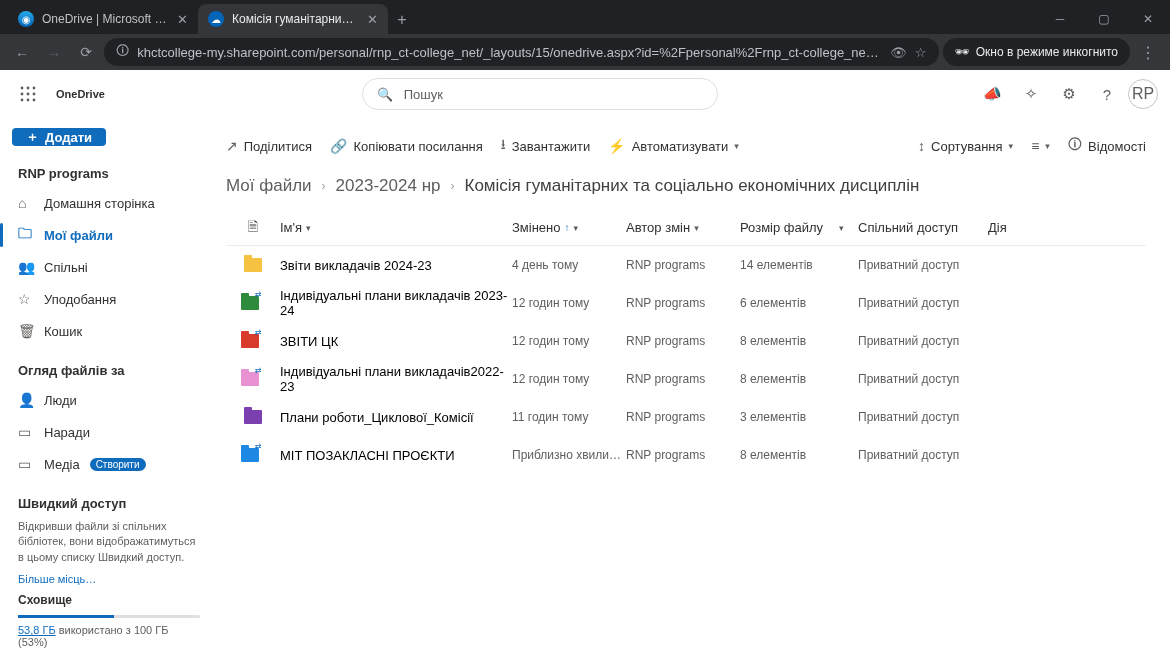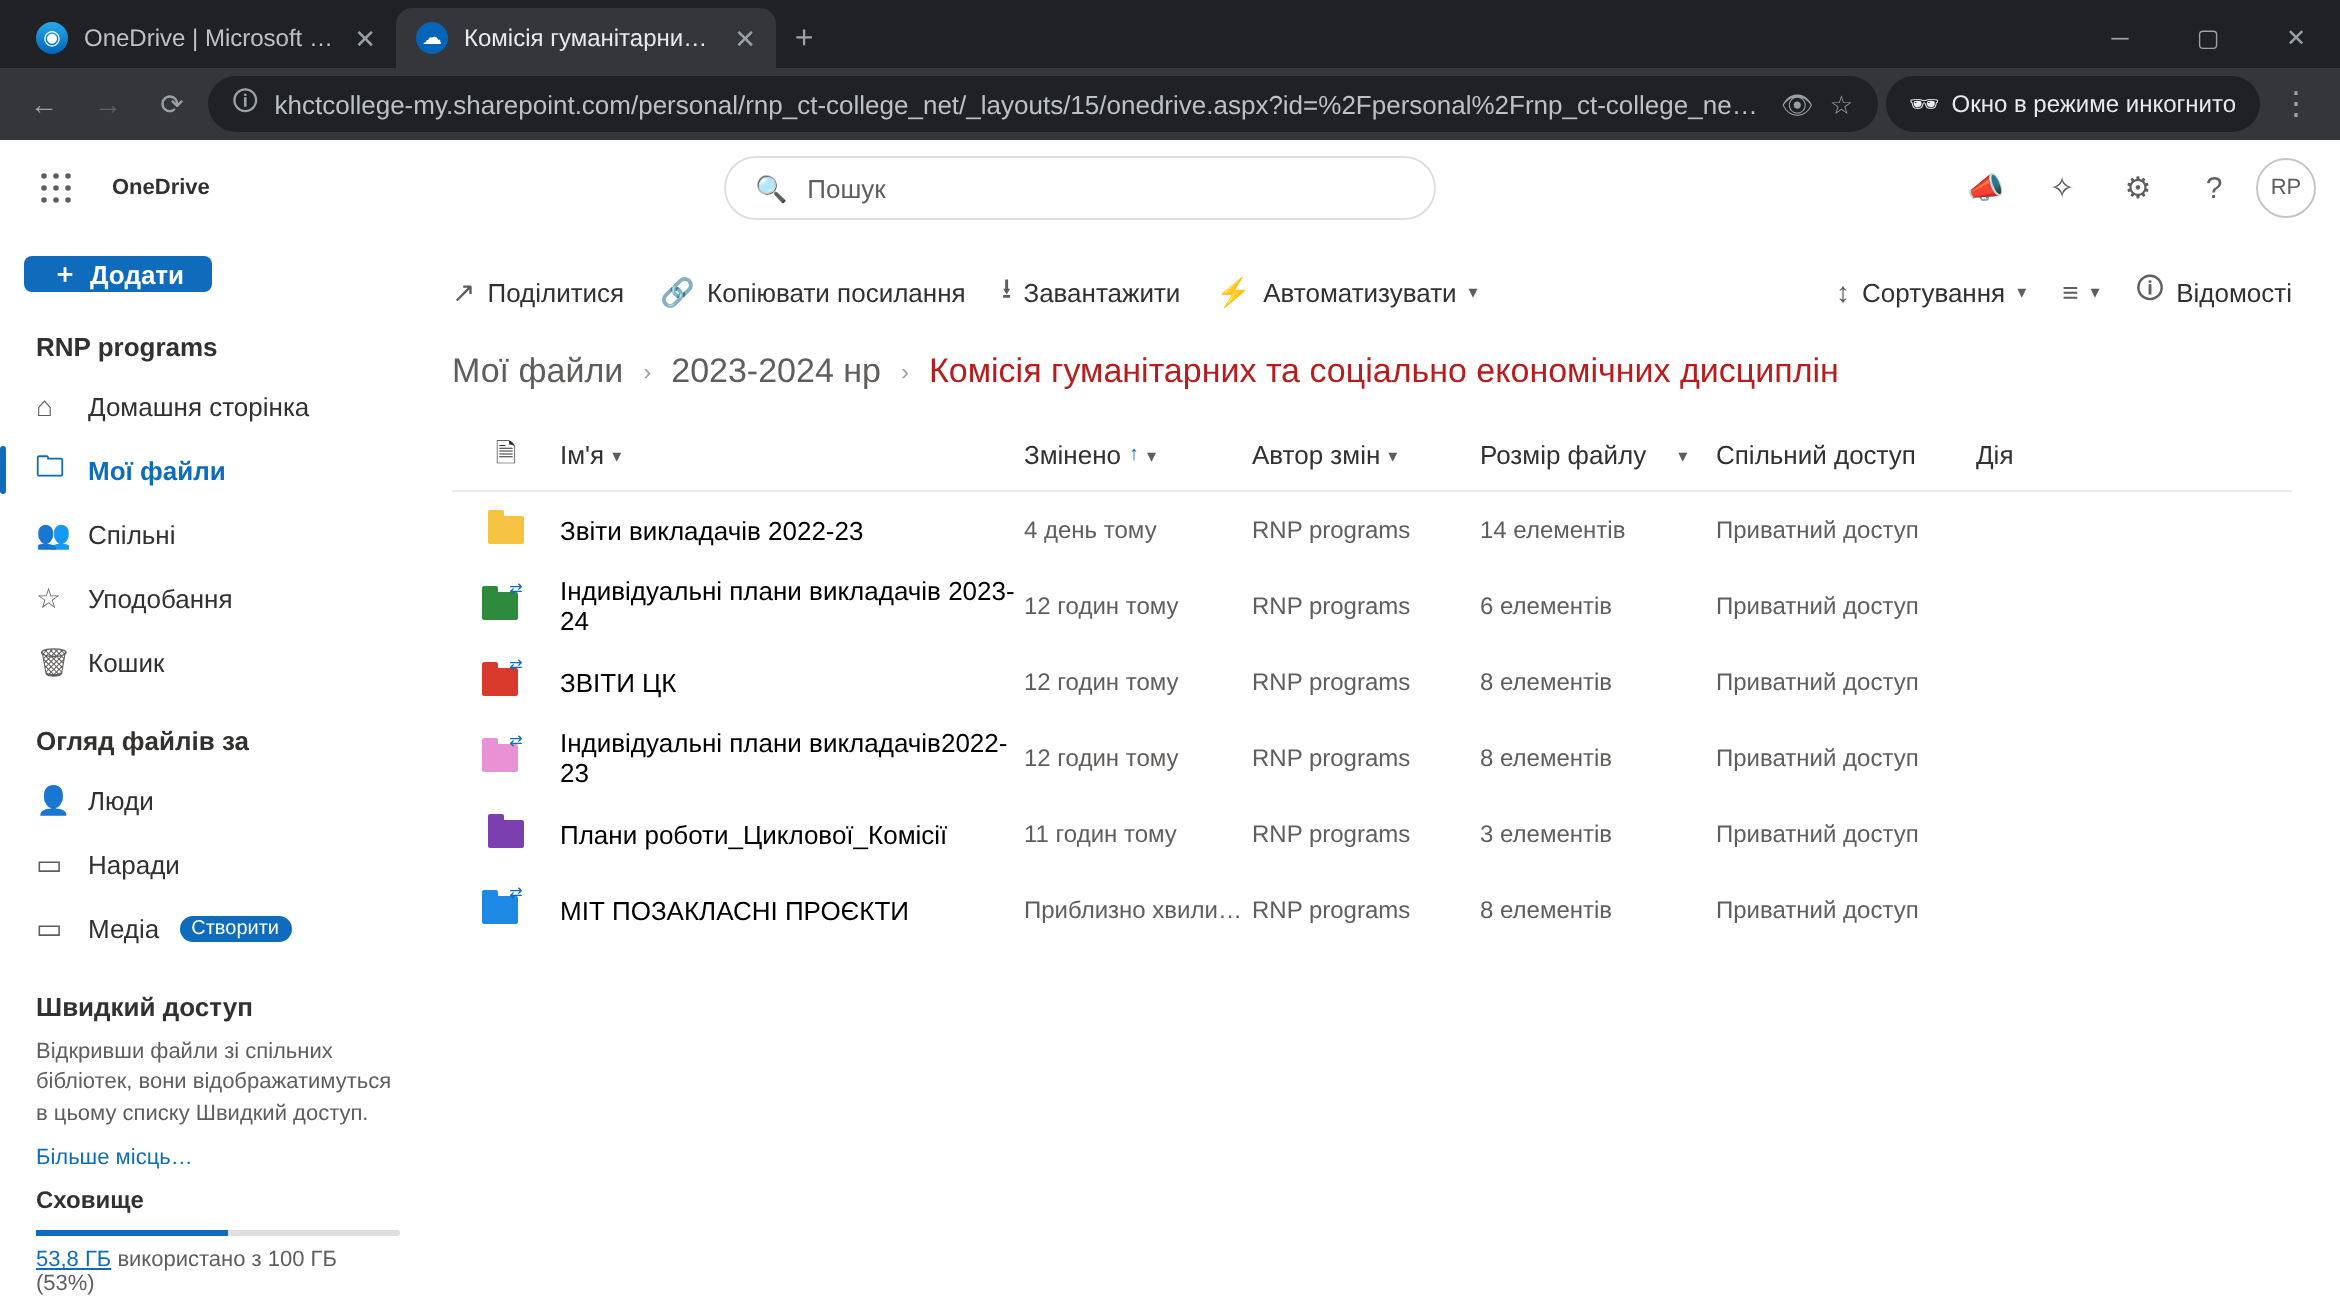--- a/index.html
+++ b/index.html
@@ -28,21 +28,21 @@
   .menudots { width:28px; height:28px; display:flex; align-items:center; justify-content:center; color:#9aa0a6; font-size:16px; }
 
   
   .suite { height: 48px; display:flex; align-items:center; padding: 0 12px; gap:12px; border-bottom: 0; }
   .waffle { width:32px; height:32px; display:flex; align-items:center; justify-content:center; color:#605e5c; font-size:14px; }
   .suite-title { font-weight:600; font-size:11px; color:#323130; }
   .searchwrap { flex:1; display:flex; justify-content:center; }
   .searchbox { width: 356px; height:32px; border:1px solid #e1dfdd; border-radius:16px; display:flex; align-items:center; padding:0 14px; gap:10px; color:#605e5c; font-size:13px; }
   .suite-actions { display:flex; align-items:center; gap:4px; }
   .suite-actions .sbtn { width:34px; height:34px; display:flex; align-items:center; justify-content:center; color:#605e5c; font-size:15px; }
-  .avatar { width:30px; height:30px; border-radius:50%; border:1px solid #c8c6c4; display:flex; align-items:center; justify-content:center; font-size:11px; color:#605e5c; }
+  .avatar { width:30px; height:30px; border-radius:50%; border:1px solid #c8c6c4; display:flex; align-items:center; justify-content:center; font-size:16px; color:#605e5c; }
 
   .appbody { display:flex; height: calc(658px - 34px - 36px - 48px); }
 
   
   .leftnav { width: 218px; padding: 10px 8px; font-size:13px; color:#323130; display:flex; flex-direction:column; }
   .addbtn { background:#0f6cbd; color:#fff; border:none; border-radius:4px; height:32px; padding:0 14px; display:inline-flex; align-items:center; gap:6px; font-size:13px; font-weight:600; width:fit-content; margin: 0 0 14px 4px; }
   .nav-section-title { font-weight:600; padding: 6px 10px; font-size:13px; }
   .navitem { display:flex; align-items:center; gap:10px; height:32px; padding:0 10px; border-radius:2px; cursor:pointer; }
   .navitem .nicon { width:16px; font-size:14px; color:#605e5c; }
   .navitem.active { position:relative; font-weight:600; color:#0f6cbd; }
@@ -59,21 +59,21 @@
   .storage-text a { color:#0f6cbd; text-decoration:underline; }
 
   
   .main { flex:1; padding: 8px 24px 0 8px; }
   .cmdbar { height:40px; display:flex; align-items:center; gap:18px; font-size:13px; color:#323130; }
   .cmd { display:flex; align-items:center; gap:6px; cursor:pointer; }
   .cmd .cicon { font-size:14px; color:#605e5c; }
   .cmdbar-right { margin-left:auto; display:flex; align-items:center; gap:18px; }
   .breadcrumb { padding: 10px 0 14px 0; font-size:17px; display:flex; align-items:center; gap:10px; color:#605e5c; }
   .breadcrumb .crumb { cursor:pointer; }
-  .breadcrumb .crumb.current { color:#b91c1c; font-weight:400; }
+  .breadcrumb .crumb.current { color:#404040; font-weight:400; }
   .breadcrumb .sep { color:#a19f9d; font-size:12px; }
 
   .filetable { font-size:13px; }
   .thead { display:flex; align-items:center; height:36px; border-bottom:1px solid #edebe9; color:#323130; font-weight:400; }
   .col-icon { width:54px; display:flex; justify-content:center; }
   .col-name { width:232px; display:flex; align-items:center; gap:4px; }
   .col-mod { width:114px; display:flex; align-items:center; gap:4px; }
   .col-auth { width:114px; display:flex; align-items:center; gap:4px; }
   .col-size { width:118px; display:flex; align-items:center; gap:16px; }
   .col-share { width:130px; }
@@ -287,21 +287,21 @@
           </div>
         <div class="col-share"><span>Спільний доступ</span></div>
         <div class="col-act"><span>Дія</span></div>
       </div>
       <div id="rows">
           <div class="trow">
     <div class="col-icon">
       <span class="folder-icon" style="background:#f5c242"></span>
 
     </div>
-    <div class="col-name">Звіти викладачів 2022-23</div>
+    <div class="col-name">Звіти викладачів 2024-23</div>
     <div class="col-mod">4 день тому</div>
     <div class="col-auth">RNP programs</div>
     <div class="col-size">14 елементів</div>
     <div class="col-share">Приватний доступ</div>
     <div class="col-act"></div>
           </div>
           <div class="trow">
     <div class="col-icon">
       <span class="folder-icon" style="background:#2e8b3d"></span>
       <span class="share-ind">⇄</span>

